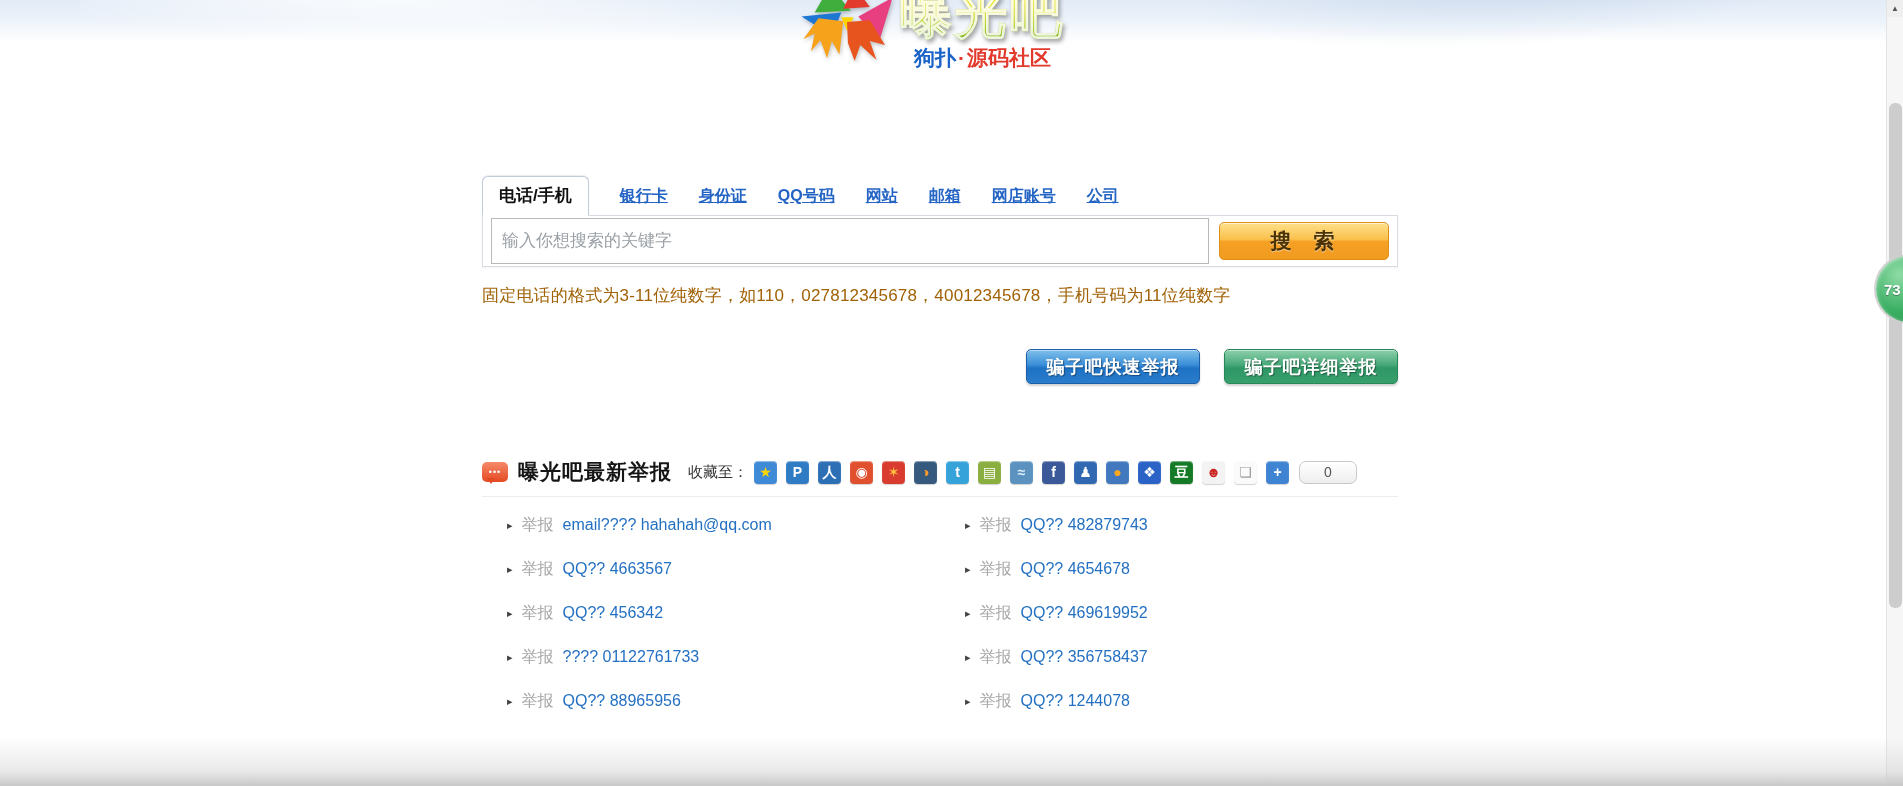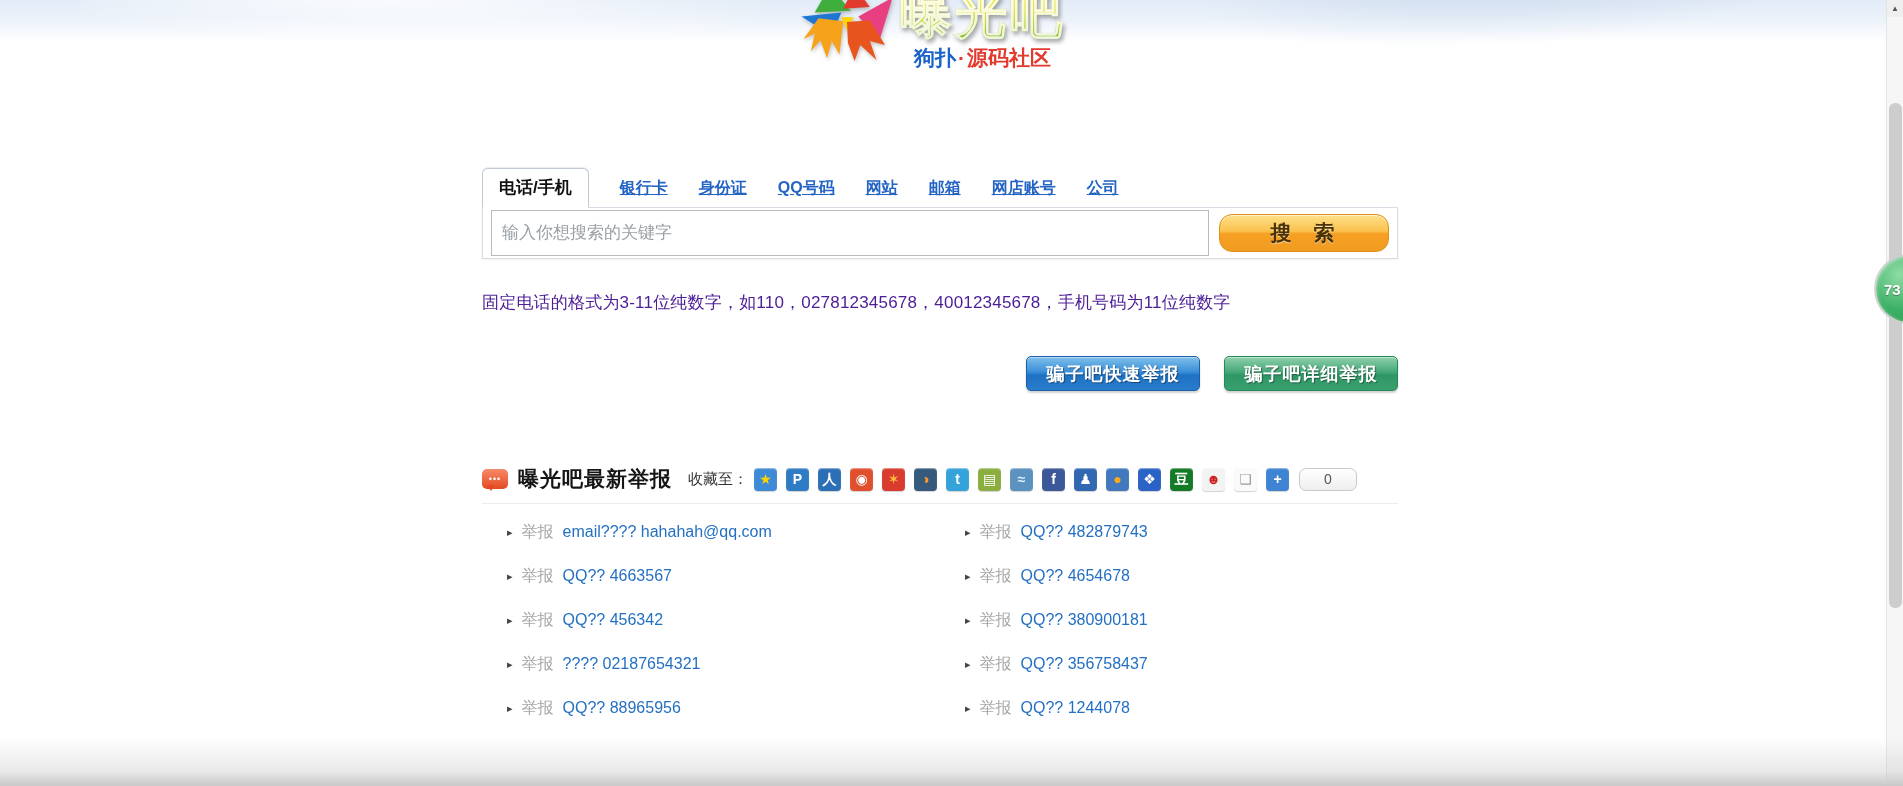--- a/index.html
+++ b/index.html
@@ -37,21 +37,21 @@
     .logo-text {
       background:linear-gradient(180deg,#f8ef3e 12%,#cdd928 52%,#7fb512 92%);
       -webkit-background-clip:text; background-clip:text; color:transparent;
     }
   }
   .logo-sub { margin-top:2px; font-size:21px; font-weight:bold; white-space:nowrap; }
   .logo-sub .blue { color:#1a63c8;text-align:right; }
   .logo-sub .dot { color:#e23b2e; margin:0 2px; }
   .logo-sub .red { color:#e23b2e; }
   
-  .content { position:absolute; left:482px; top:174px; width:916px; }
+  .content { position:absolute; left:482px; top:182px; width:916px; }
   
   .tabs-row { display:flex; align-items:flex-end; height:34px; position:relative; z-index:2; margin-bottom:-1px; }
   .tab-active {
     background:#fff; border:1px solid #c2cad8; border-bottom:1px solid #fff;
     border-radius:6px 6px 0 0; padding:7px 16px 8px; font-size:17px; font-weight:bold;
     color:#111; cursor:pointer; box-shadow:0 -1px 1px rgba(190,200,215,.35);
   }
   .tab-link {
     margin-left:31px; font-size:16px; color:#2464c4; text-decoration:underline;
     padding-bottom:9px; cursor:pointer; white-space:nowrap;
@@ -62,27 +62,27 @@
     display:flex; align-items:center; padding:6px 8px;
     box-shadow:0 1px 2px rgba(0,0,0,.06);
   }
   .search-input {
     flex:1; height:46px; border:1px solid #b9b9b9; font-size:17px; color:#333;
     padding:0 10px; outline:none; font-family:inherit;
   }
   .search-input::placeholder { color:#9aa0a6; }
   .search-btn {
     width:170px; height:38px; margin-left:10px; cursor:pointer;
-    border:1px solid #de8f17; border-radius:13px;
+    border:1px solid #de8f17; border-radius:5px;
     background:linear-gradient(180deg,#fde08a 0%,#fbc14d 45%,#f6a024 52%,#f09c20 100%);
     font-size:21px; font-weight:bold; color:#4a3205; letter-spacing:8px; padding-left:5px;
     text-shadow:0 1px 0 rgba(255,255,255,.55); font-family:inherit;
     box-shadow:inset 0 1px 0 rgba(255,255,255,.6);
   }
-  .help-text { margin-top:32px; font-size:17px; color:#4c1d95; letter-spacing:.2px; }
+  .help-text { margin-top:17px; font-size:17px; color:#a16207; letter-spacing:.2px; }
   
   .btn-row { margin-top:42px; display:flex; justify-content:flex-end; gap:24px; }
   .rep-btn {
     min-width:174px; height:35px; border-radius:5px; cursor:pointer;
     color:#fff; font-size:18px; font-weight:bold; letter-spacing:1px;
     display:flex; align-items:center; justify-content:center;
     text-shadow:1px 1px 1px rgba(0,0,0,.4); font-family:inherit;
     box-shadow:inset 0 1px 0 rgba(255,255,255,.45), 0 2px 2px rgba(0,0,0,.18);
   }
   .rep-blue { background:linear-gradient(180deg,#7fc0ea 0%,#3a8ed8 45%,#1e72c4 55%,#2a7ccc 100%); border:1px solid #1c5fa8; }
@@ -232,21 +232,21 @@
           <a class="row-link">QQ?? 4663567</a>
         </div>
           <div class="row-item">
           <span class="row-arrow">▸</span>
           <span class="row-prefix">举报</span>
           <a class="row-link">QQ?? 456342</a>
         </div>
           <div class="row-item">
           <span class="row-arrow">▸</span>
           <span class="row-prefix">举报</span>
-          <a class="row-link">???? 02187654321</a>
+          <a class="row-link">???? 01122761733</a>
         </div>
           <div class="row-item">
           <span class="row-arrow">▸</span>
           <span class="row-prefix">举报</span>
           <a class="row-link">QQ?? 88965956</a>
         </div>
         </div>
       <div class="list-col">
           <div class="row-item">
           <span class="row-arrow">▸</span>
@@ -254,21 +254,21 @@
           <a class="row-link">QQ?? 482879743</a>
         </div>
           <div class="row-item">
           <span class="row-arrow">▸</span>
           <span class="row-prefix">举报</span>
           <a class="row-link">QQ?? 4654678</a>
         </div>
           <div class="row-item">
           <span class="row-arrow">▸</span>
           <span class="row-prefix">举报</span>
-          <a class="row-link">QQ?? 380900181</a>
+          <a class="row-link">QQ?? 469619952</a>
         </div>
           <div class="row-item">
           <span class="row-arrow">▸</span>
           <span class="row-prefix">举报</span>
           <a class="row-link">QQ?? 356758437</a>
         </div>
           <div class="row-item">
           <span class="row-arrow">▸</span>
           <span class="row-prefix">举报</span>
           <a class="row-link">QQ?? 1244078</a>

